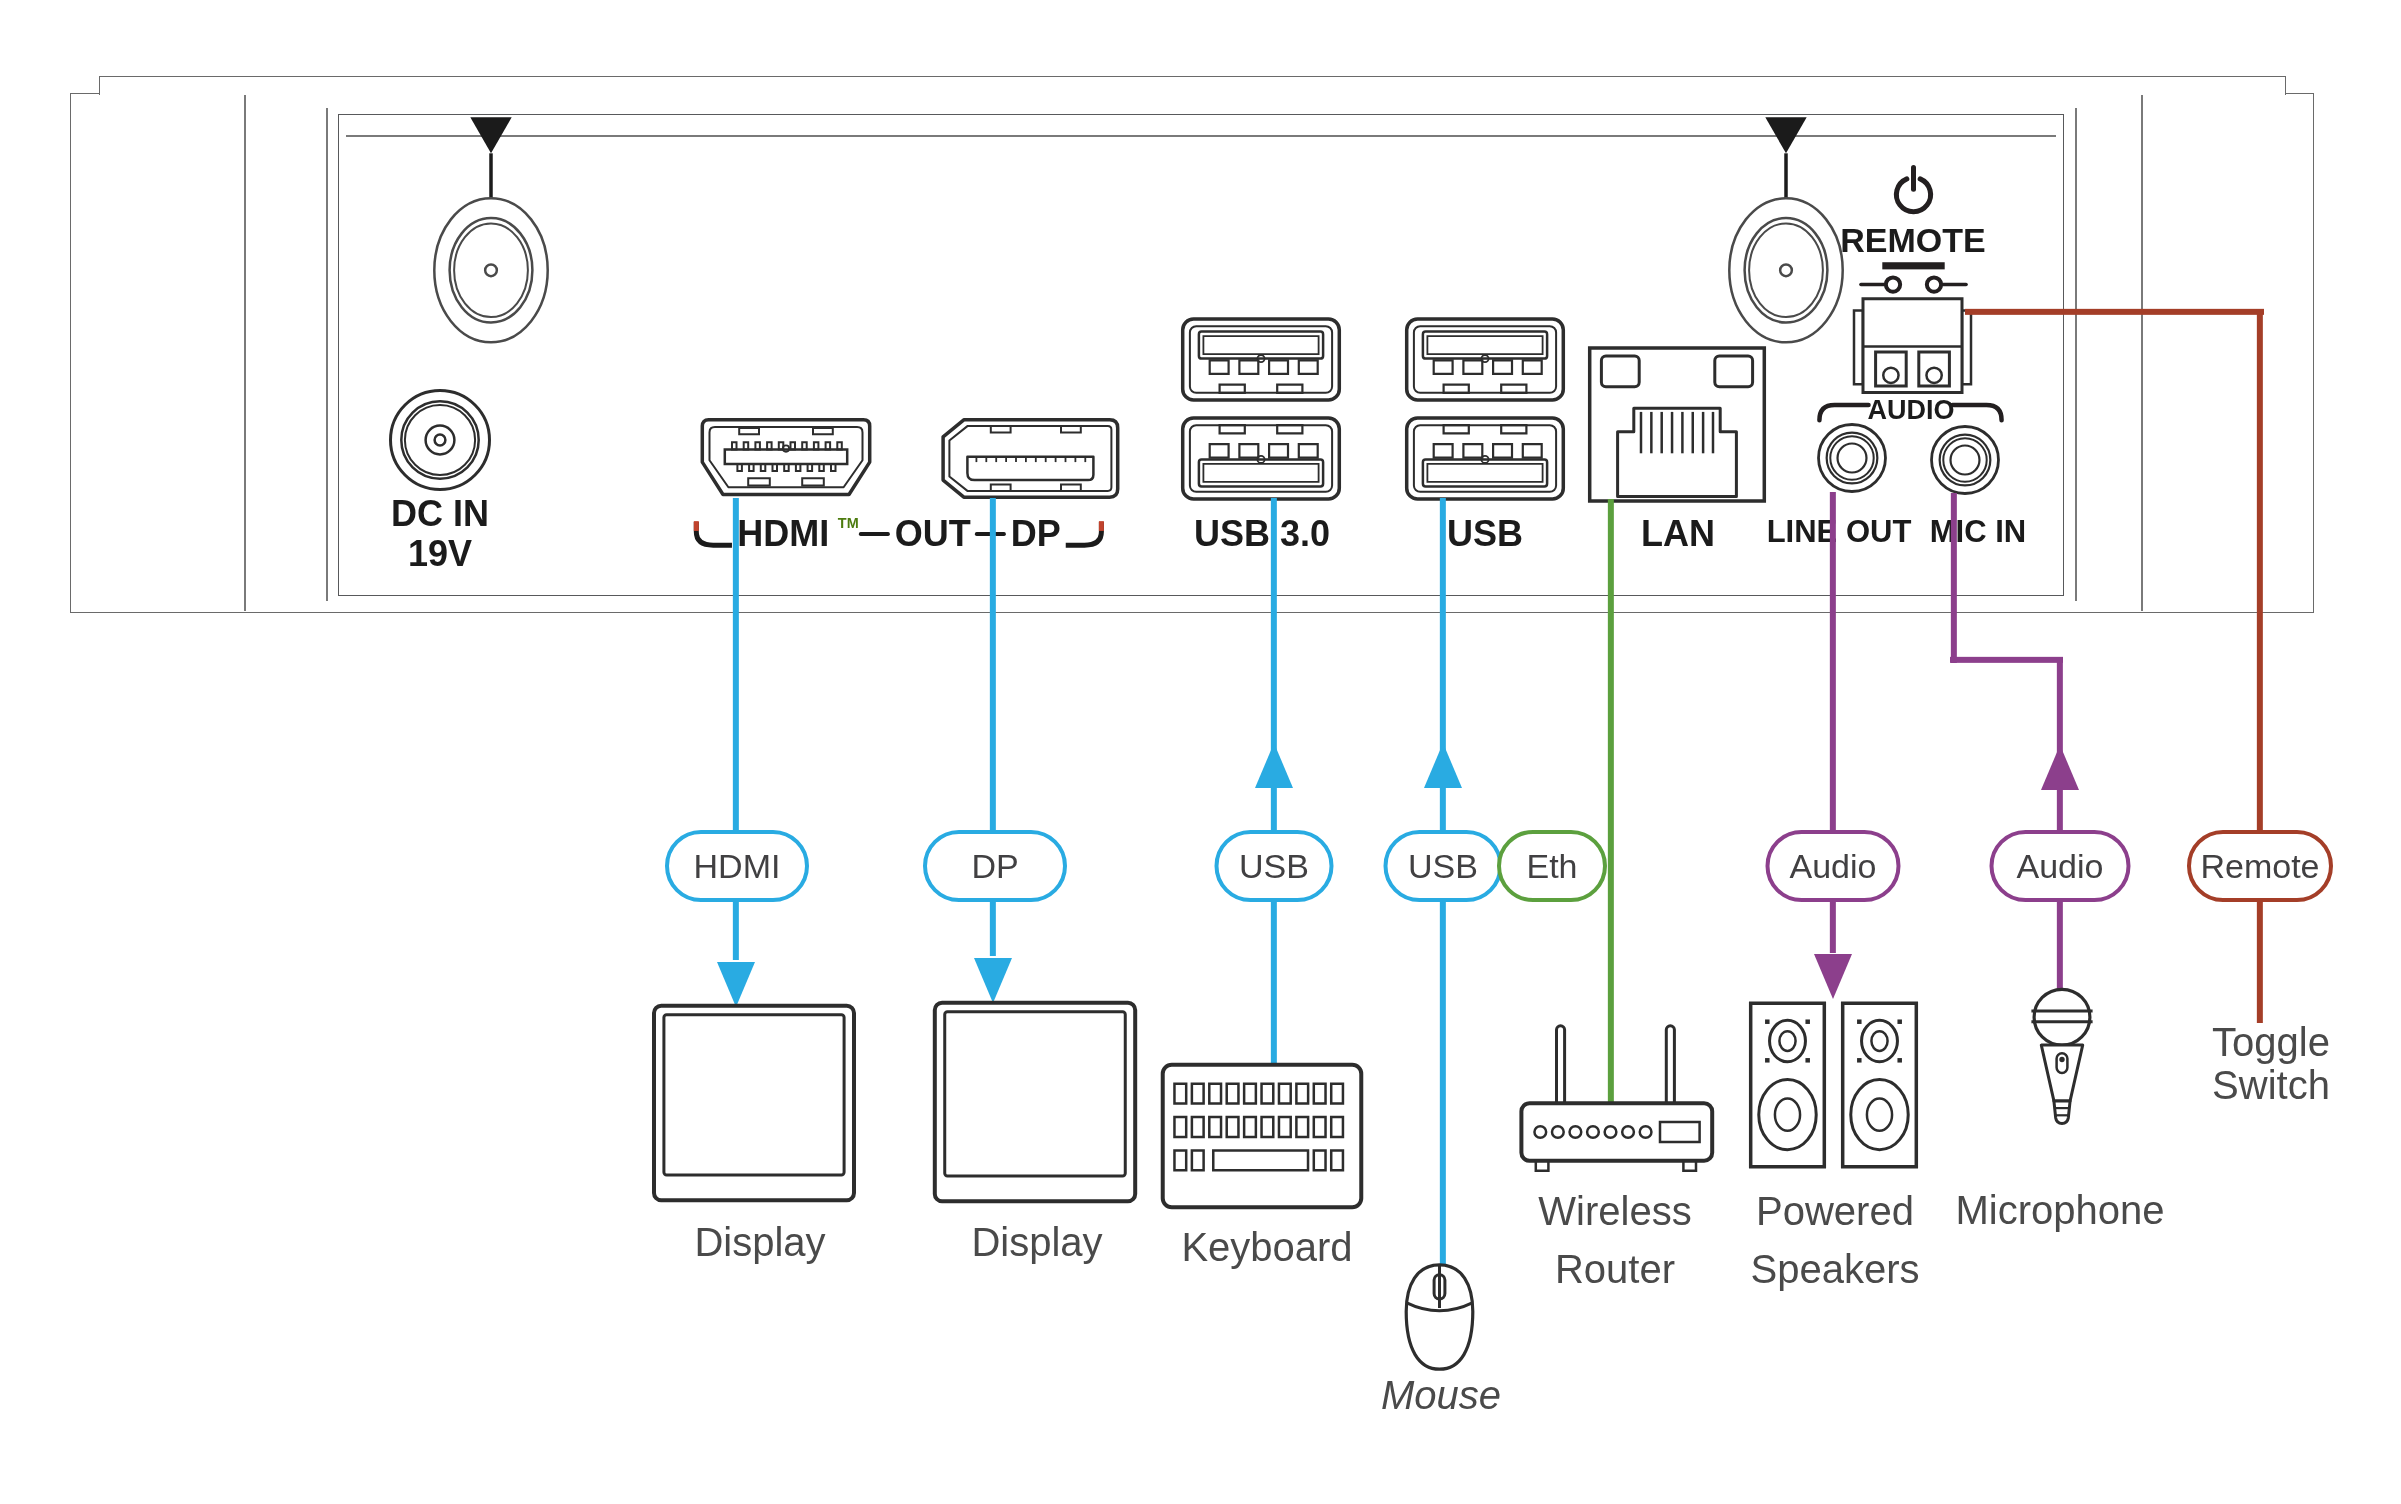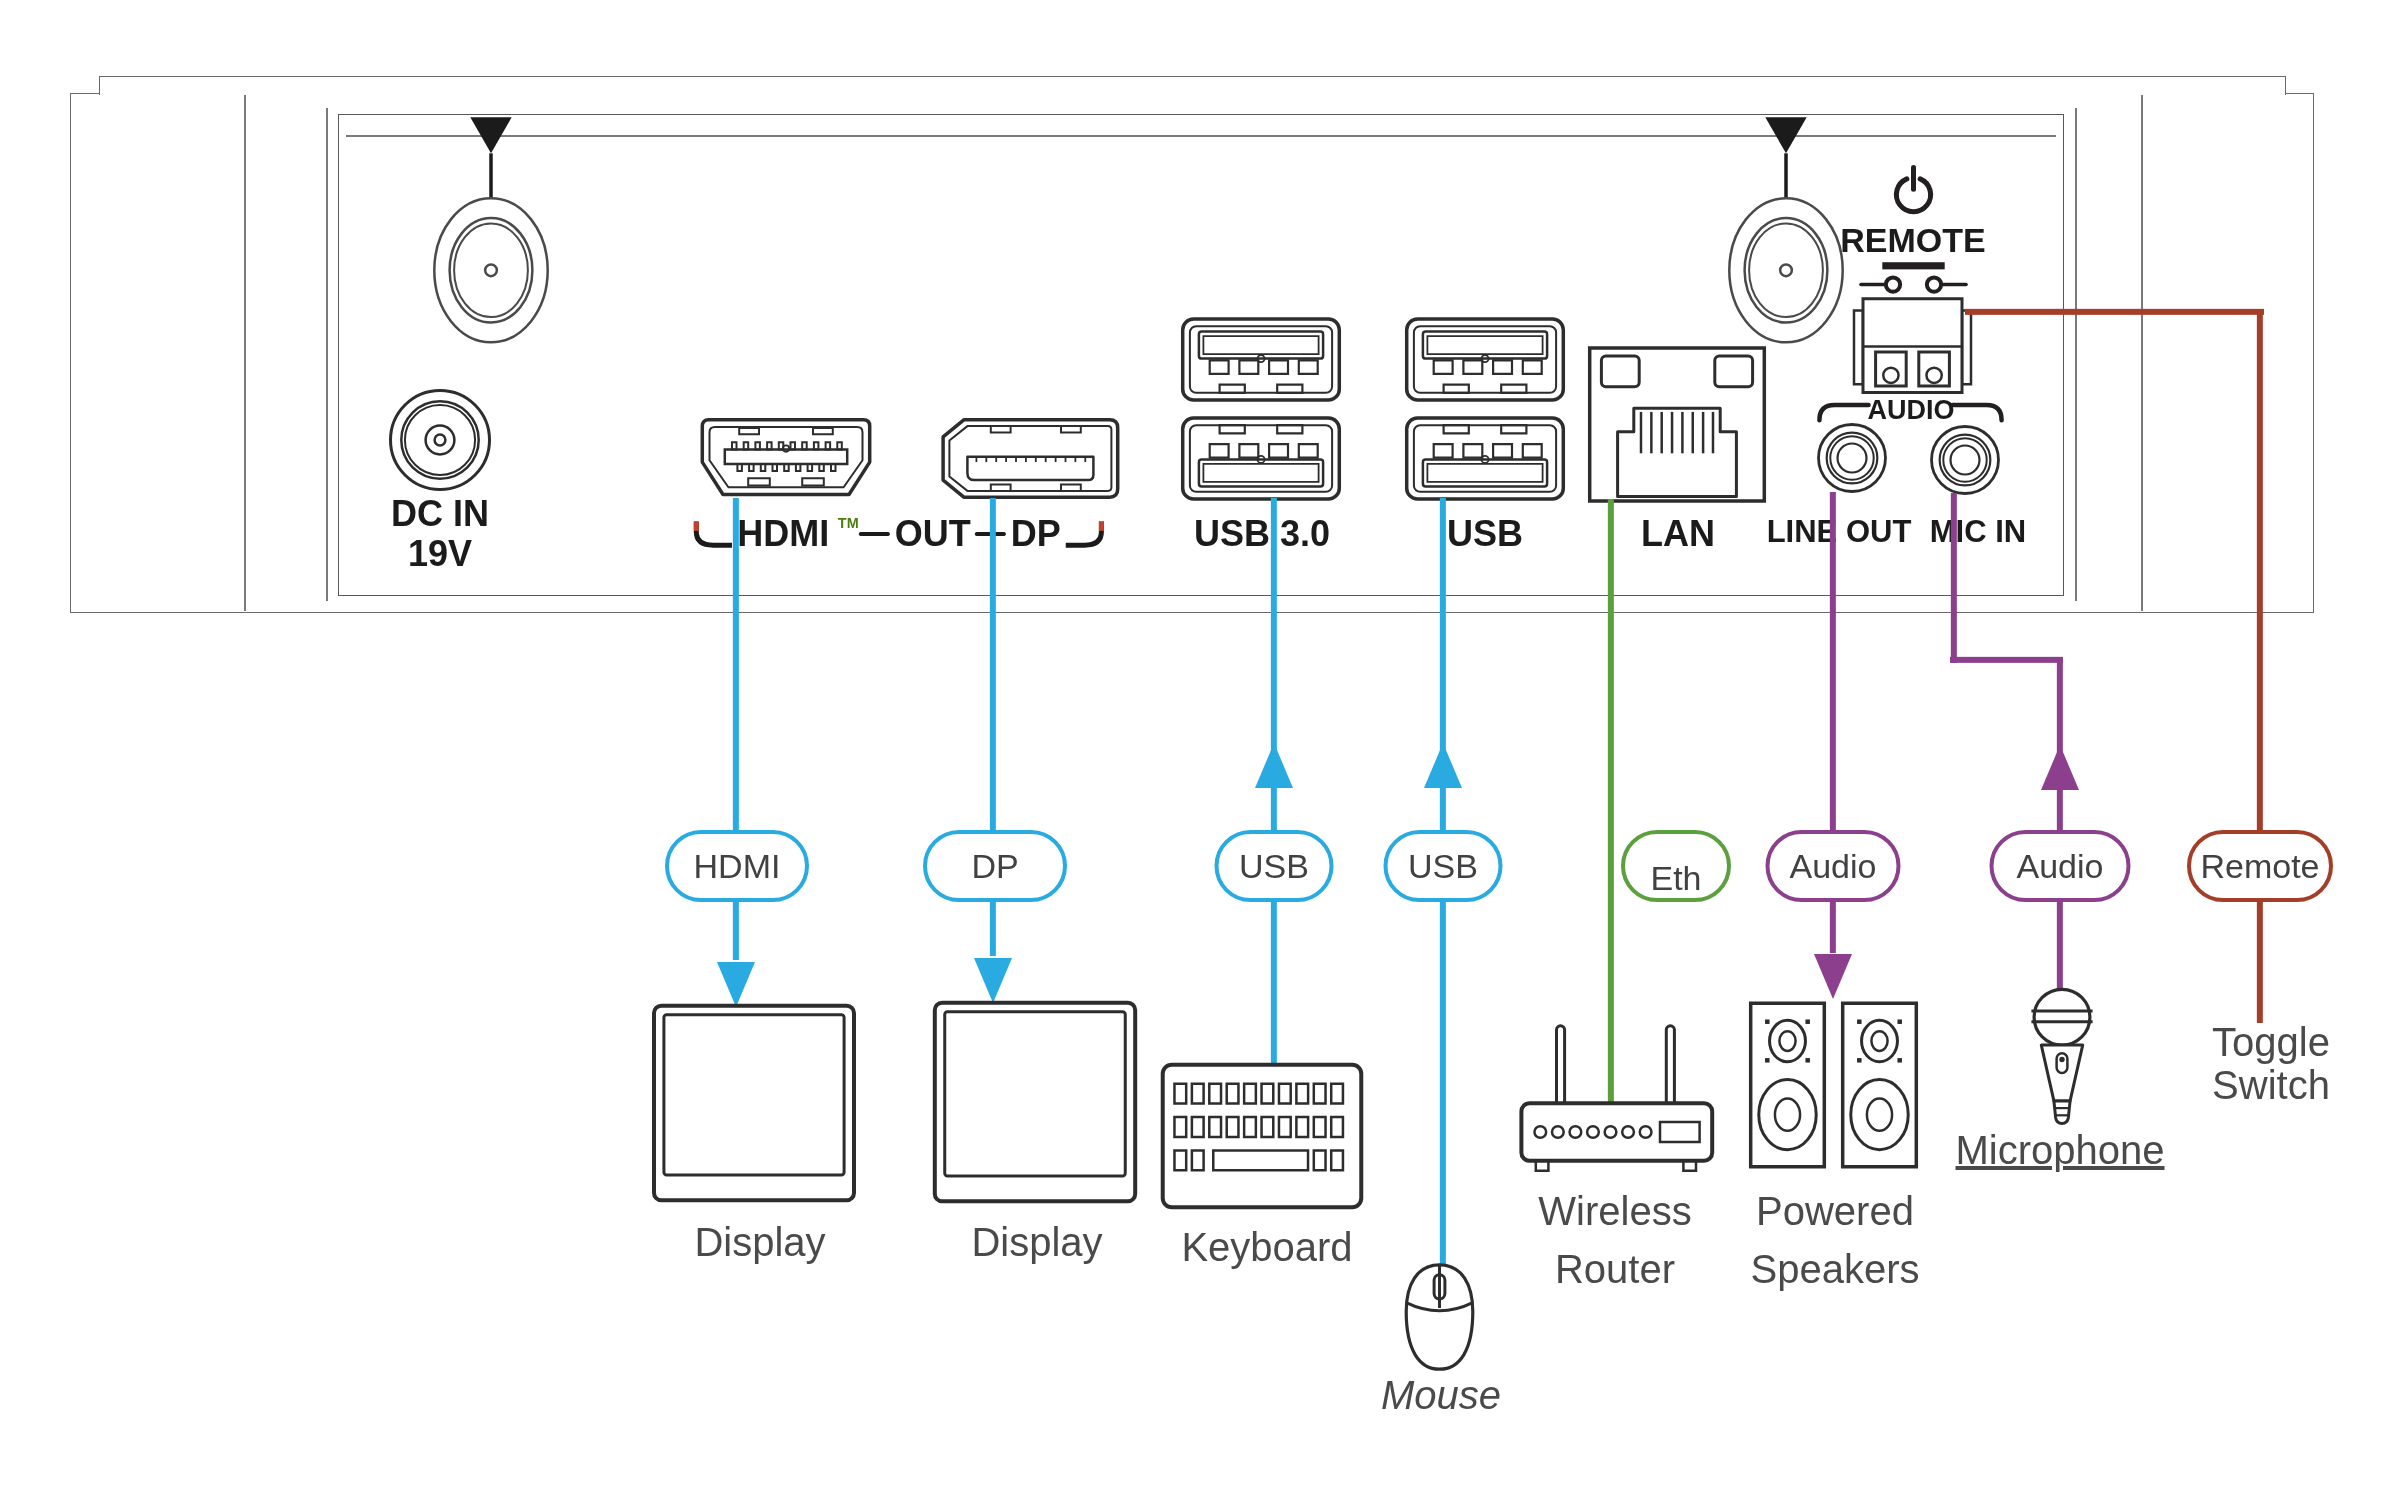--- a/index.html
+++ b/index.html
@@ -278,21 +278,21 @@
     </div>
   <div class="pill" style="left:995px;width:144px;">
     <span>DP</span>
     </div>
   <div class="pill" style="left:1274px;width:119px;">
     <span>USB</span>
     </div>
   <div class="pill" style="left:1443px;width:119px;">
     <span>USB</span>
     </div>
-  <div class="pill" style="left:1676px;width:110px;border-color:#5CA03E;align-items:flex-end;">
+  <div class="pill" style="left:1552px;width:110px;border-color:#5CA03E;">
     <span>Eth</span>
     </div>
   <div class="pill" style="left:1833px;width:135px;border-color:#8C3F8C;">
     <span>Audio</span>
     </div>
   <div class="pill" style="left:2060px;width:141px;border-color:#8C3F8C;">
     <span>Audio</span>
     </div>
   <div class="pill" style="left:2260px;width:146px;border-color:#A43E28;">
     <span>Remote</span>
@@ -407,21 +407,21 @@
     <circle cx="40" cy="38" r="31" fill="#fff" stroke="#2d2d2d" stroke-width="3.2"></circle>
     <line x1="6" y1="31" x2="74" y2="31" stroke="#2d2d2d" stroke-width="3"></line>
     <line x1="6" y1="43" x2="74" y2="43" stroke="#2d2d2d" stroke-width="3"></line>
     <path d="M17,69 L63,69 L49,131 L31,131 Z" fill="#fff" stroke="#2d2d2d" stroke-width="3" stroke-linejoin="round"></path>
     <path d="M31,131 L49,131 L47,150 Q46,156 40,156 Q34,156 33,150 Z" fill="#fff" stroke="#2d2d2d" stroke-width="3" stroke-linejoin="round"></path>
     <line x1="32" y1="139" x2="48" y2="139" stroke="#2d2d2d" stroke-width="2.2"></line>
     <line x1="33" y1="147" x2="47" y2="147" stroke="#2d2d2d" stroke-width="2.2"></line>
     <rect x="34" y="78" width="12" height="22" rx="6" fill="none" stroke="#2d2d2d" stroke-width="2.5"></rect>
     <circle cx="40" cy="85" r="3" fill="#2d2d2d"></circle>
   </svg>
-  <div class="devlabel" style="left:2060px;top:1128px;text-decoration:underline;">Microphone</div>
+  <div class="devlabel" style="left:2060px;top:1188px;">Microphone</div>
 
   <div class="devlabel" style="left:2271px;top:1021px;line-height:43px;">
     <div>Toggle</div>
       <div>Switch</div>
   </div>
 
 </div>
 
 
 </body></html>

